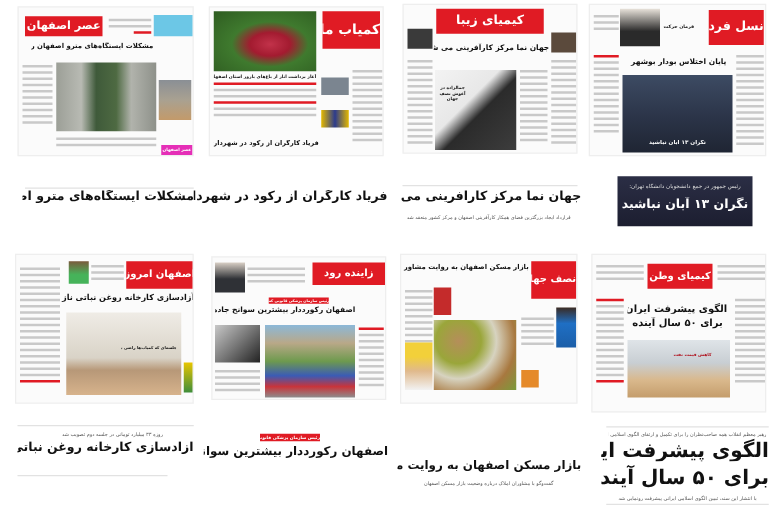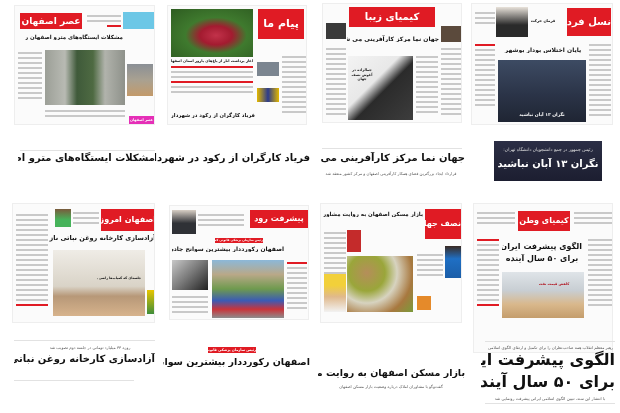--- a/index.html
+++ b/index.html
@@ -67,21 +67,21 @@
     <div class="masthead" style="left:114px;top:110px;width:25px;height:9px;background:#e52fb7;font-size:3.5px;line-height:9px;">عصر اصفهان</div>
   </div>
   <div class="rule" style="left:20px;top:150px;width:135px;"></div>
   <div class="headline" style="left:18px;top:152px;width:137px;font-size:10px;">مشکلات ایستگاه‌های مترو اصفهان رفع می شود</div>
 </div>
 
 <div class="cell" style="left:155px;top:0;height:200px;">
   <div class="paper" style="left:12px;top:5px;width:140px;height:120px;">
     <div class="photo" style="left:3px;top:3px;width:82px;height:48px;background:radial-gradient(ellipse at 55% 55%,#c2324a 0%,#a31b30 25%,#3f7a2e 48%,#2e5c21 100%);"></div>
     <div class="ptitle" style="left:3px;top:53px;width:82px;font-size:3.6px;">آغاز برداشت انار از باغ‌های بارور استان اصفهان</div>
-    <div class="masthead" style="left:90px;top:3px;width:46px;height:30px;background:#e01b24;font-size:11px;line-height:30px;">پیام ما</div>
+    <div class="masthead" style="left:90px;top:3px;width:46px;height:30px;background:#e01b24;font-size:11px;line-height:30px;">کمیاب ما</div>
     <div class="lines" style="left:3px;top:60px;width:82px;">
         <i class="r" style="width:100%;"></i>
         <i></i>
         <i></i>
         <i class="r" style="width:100%;"></i>
         <i></i>
         <i></i>
       </div>
     <div class="photo" style="left:89px;top:56px;width:22px;height:14px;background:#7b8590;"></div>
     <div class="photo" style="left:89px;top:82px;width:22px;height:14px;background:linear-gradient(90deg,#e3b800,#2c3b8c,#e3b800);"></div>
@@ -252,21 +252,21 @@
     <div class="photo" style="left:134px;top:86px;width:9px;height:24px;background:linear-gradient(180deg,#e8c500,#3e8d3a);"></div>
   </div>
   <div class="rule" style="left:14px;top:140px;width:141px;"></div>
   <div class="kicker" style="left:40px;top:145px;width:100px;">روزه ۳۳ میلیارد تومانی در جلسه دوم تصویب شد</div>
   <div class="headline" style="left:14px;top:153px;width:141px;font-size:10px;">آزادسازی کارخانه روغن نباتی ناز</div>
   <div class="rule" style="left:14px;top:180px;width:120px;"></div>
 </div>
 
 <div class="cell" style="left:155px;top:200px;height:213px;">
   <div class="paper" style="left:14px;top:5px;width:140px;height:115px;">
-    <div class="masthead" style="left:80px;top:4px;width:58px;height:18px;background:#e01b24;font-size:8px;line-height:18px;">پیشرفت رود</div>
+    <div class="masthead" style="left:80px;top:4px;width:58px;height:18px;background:#e01b24;font-size:8px;line-height:18px;">زاینده رود</div>
     <div class="photo" style="left:2px;top:4px;width:24px;height:24px;background:linear-gradient(180deg,#d8cfc5 0%,#2f3136 55%);"></div>
     <div class="lines" style="left:28px;top:8px;width:46px;">
         <i></i>
         <i></i>
         <i></i>
       </div>
     <div class="masthead" style="left:45px;top:32px;width:48px;height:5px;background:#e01b24;font-size:3px;line-height:5px;">رئیس سازمان پزشکی قانونی کشور مطرح کرد</div>
     <div class="ptitle" style="left:2px;top:39px;width:112px;font-size:6px;">اصفهان رکورددار بیشترین سوانح جاده‌ای</div>
     <div class="photo" style="left:2px;top:54px;width:36px;height:30px;background:linear-gradient(135deg,#c8c8c8 0%,#777 50%,#222 100%);"></div>
     <div class="photo" style="left:42px;top:54px;width:72px;height:58px;background:linear-gradient(180deg,#8cb8d8 0%,#b9a888 25%,#6e9a4e 50%,#3b5bb5 70%,#c9343a 85%,#8d8d8d 100%);"></div>
@@ -319,21 +319,21 @@
         <i></i>
         <i></i>
       </div>
     <div class="photo" style="left:96px;top:92px;width:14px;height:14px;background:#e58a2a;"></div>
   </div>
   <div class="headline" style="left:8px;top:167px;width:147px;font-size:9.5px;">بازار مسکن اصفهان به روایت مشاوران املاک</div>
   <div class="kicker" style="left:14px;top:184px;width:134px;">گفت‌وگو با مشاوران املاک درباره وضعیت بازار مسکن اصفهان</div>
 </div>
 
 <div class="cell" style="left:465px;top:200px;height:213px;">
-  <div class="paper" style="left:8px;top:3px;width:140px;height:150px;">
+  <div class="paper" style="left:8px;top:3px;width:140px;height:127px;">
     <div class="masthead" style="left:44px;top:7px;width:52px;height:20px;background:#e01b24;font-size:8px;line-height:20px;">کیمیای وطن</div>
     <div class="lines" style="left:3px;top:8px;width:38px;">
         <i></i>
         <i></i>
         <i></i>
       </div>
     <div class="lines" style="left:100px;top:8px;width:38px;">
         <i></i>
         <i></i>
         <i></i>

